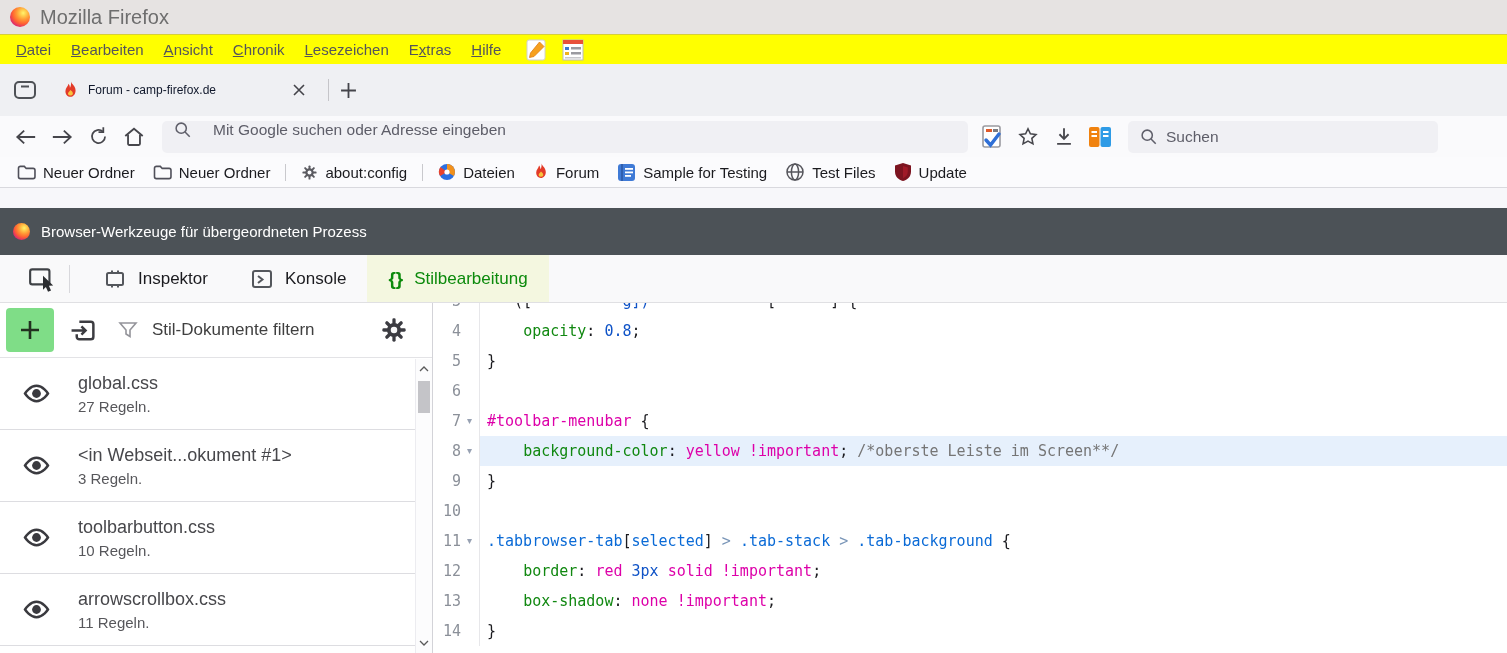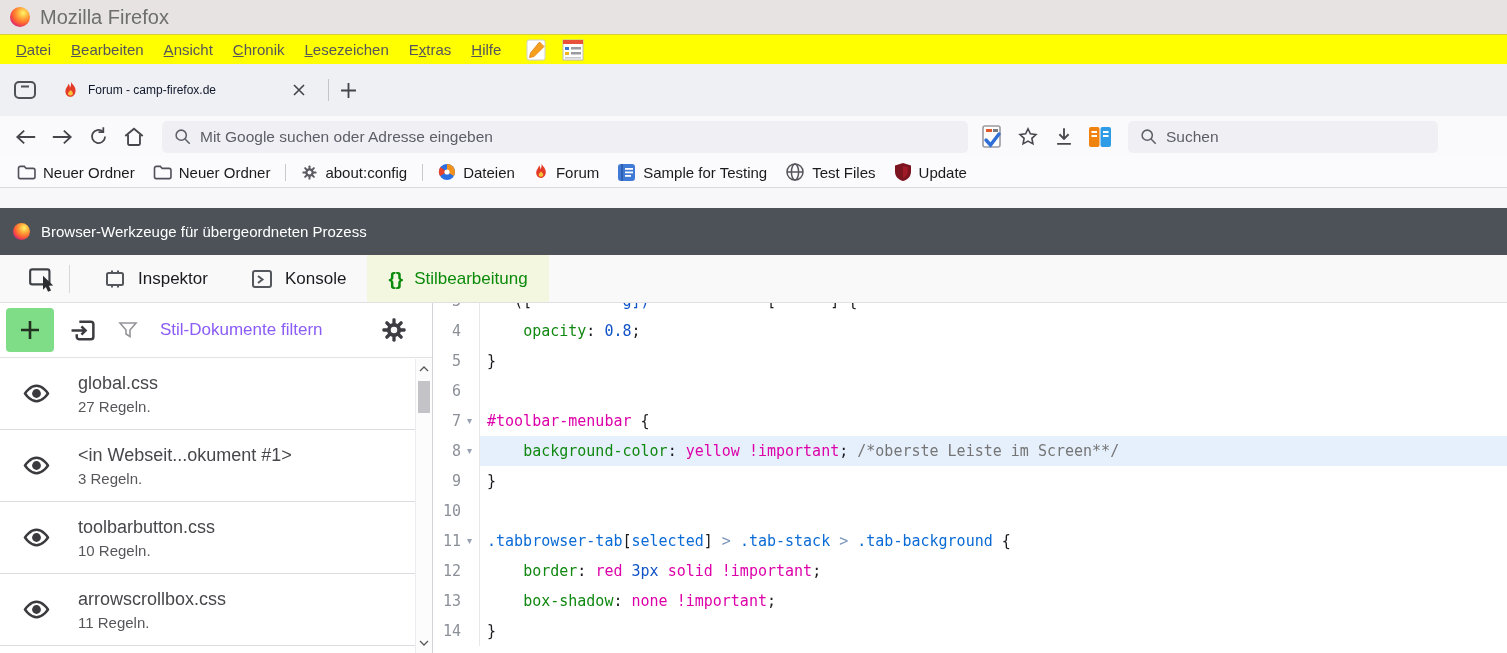--- a/index.html
+++ b/index.html
@@ -33,21 +33,21 @@
                   border:3px solid var(--selected-tab-border,#e01212); }
   .tab-title { flex:1; white-space:nowrap; overflow:hidden; }
   .tab-close { display:flex; align-items:center; justify-content:center; width:22px; height:22px; cursor:pointer; }
   .tab-sep { width:1px; height:22px; background:#c5c5c9; margin-left:6px; flex:none; }
 
   
   .navbar { height:41px; flex:none; background:#fafafc; display:flex; align-items:center; padding:0 8px; }
   .nav-btn { background:none; border:none; width:36px; height:34px; display:flex; align-items:center;
              justify-content:center; cursor:pointer; }
   .urlbar { width:806px; height:32px; margin-left:10px; background:#f0f0f4; border-radius:5px;
-            display:flex; align-items:center; gap:9px; padding:0 12px; color:#5d5d68; font-size:15.5px; }
+            display:flex; gap:22px; padding:0 12px; color:#5d5d68; font-size:15.5px; }
   .searchbar { width:310px; height:32px; margin-left:10px; background:#f0f0f4; border-radius:5px;
                display:flex; align-items:center; gap:9px; padding:0 12px; color:#5d5d68; font-size:15.5px; }
   .nav-ext { margin-left:6px; }
 
   
   .bookmarksbar { height:31px; flex:none; background:#fbfbfd; display:flex; align-items:center;
                   padding:0 8px; font-size:15px; color:#1b1b1f; border-bottom:1px solid #d9d9de; }
   .bm-item { display:flex; align-items:center; gap:7px; padding:0 9px; height:26px; cursor:pointer; }
   .bm-icon { display:flex; align-items:center; }
   .bm-sep { width:1px; height:17px; background:#c9c9cd; margin:0 6px; }
@@ -74,21 +74,21 @@
   
   .se-sidebar { width:433px; flex:none; border-right:1px solid #d3d3d8; position:relative;
                 display:flex; flex-direction:column; background:#fff; }
   .se-toolbar { height:55px; flex:none; border-bottom:1px solid #e3e3e6; display:flex;
                 align-items:center; padding:0 6px; gap:11px; }
   .se-new { width:48px; height:44px; border:none; border-radius:4px;
             background:var(--new-sheet-button-bg,#7fdd87); display:flex; align-items:center;
             justify-content:center; cursor:pointer; }
   .se-import { background:none; border:none; width:36px; height:36px; display:flex; align-items:center;
                justify-content:center; cursor:pointer; }
-  .se-filter { flex:1; display:flex; align-items:center; gap:22px; color:#8b5cf6; font-size:17px;
+  .se-filter { flex:1; display:flex; align-items:center; gap:14px; color:#404040; font-size:17px;
                margin-left:6px; }
   .se-gear { background:none; border:none; width:40px; height:40px; display:flex; align-items:center;
              justify-content:center; cursor:pointer; margin-right:12px; }
   .se-list { flex:1; padding-right:17px; overflow:hidden; }
   .se-item { height:72px; border-bottom:1px solid #dddde1; display:flex; align-items:center;
              padding-left:18px; cursor:pointer; }
   .se-eye { background:none; border:none; width:36px; display:flex; align-items:center;
             justify-content:center; cursor:pointer; }
   .se-meta { margin-left:24px; display:flex; flex-direction:column; gap:4px; }
   .se-name { font-size:18px; color:#47474b; }

